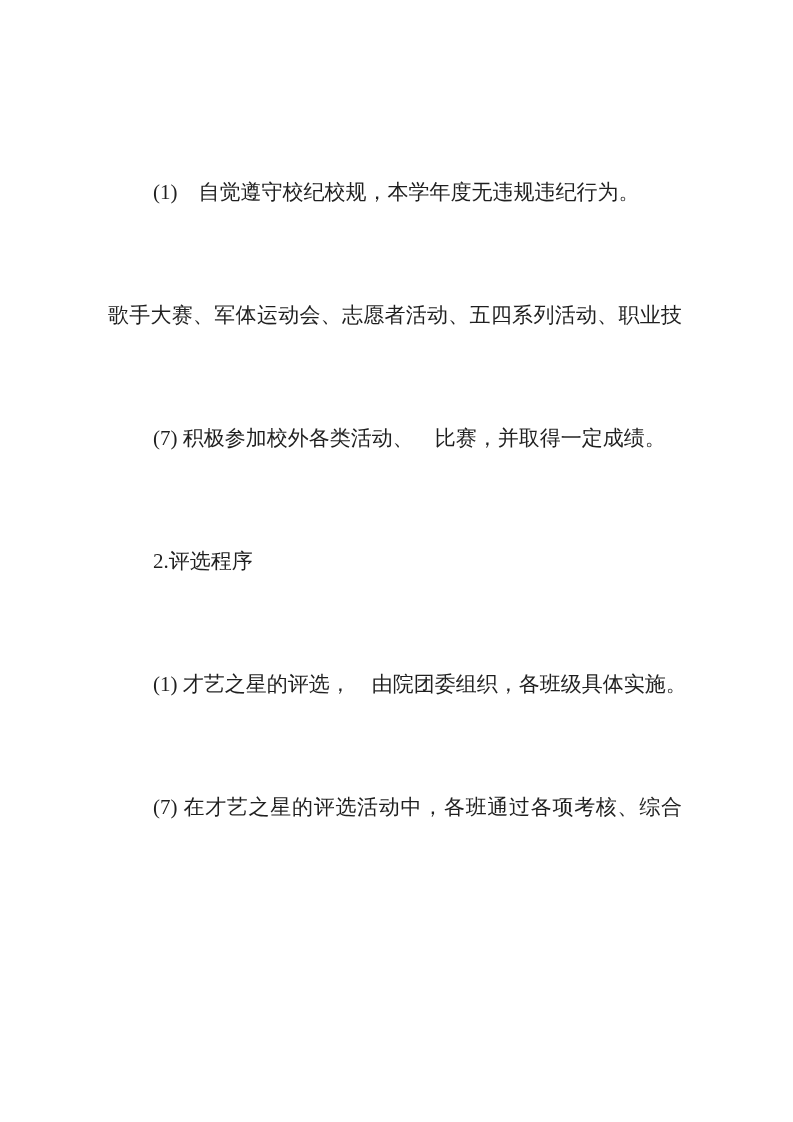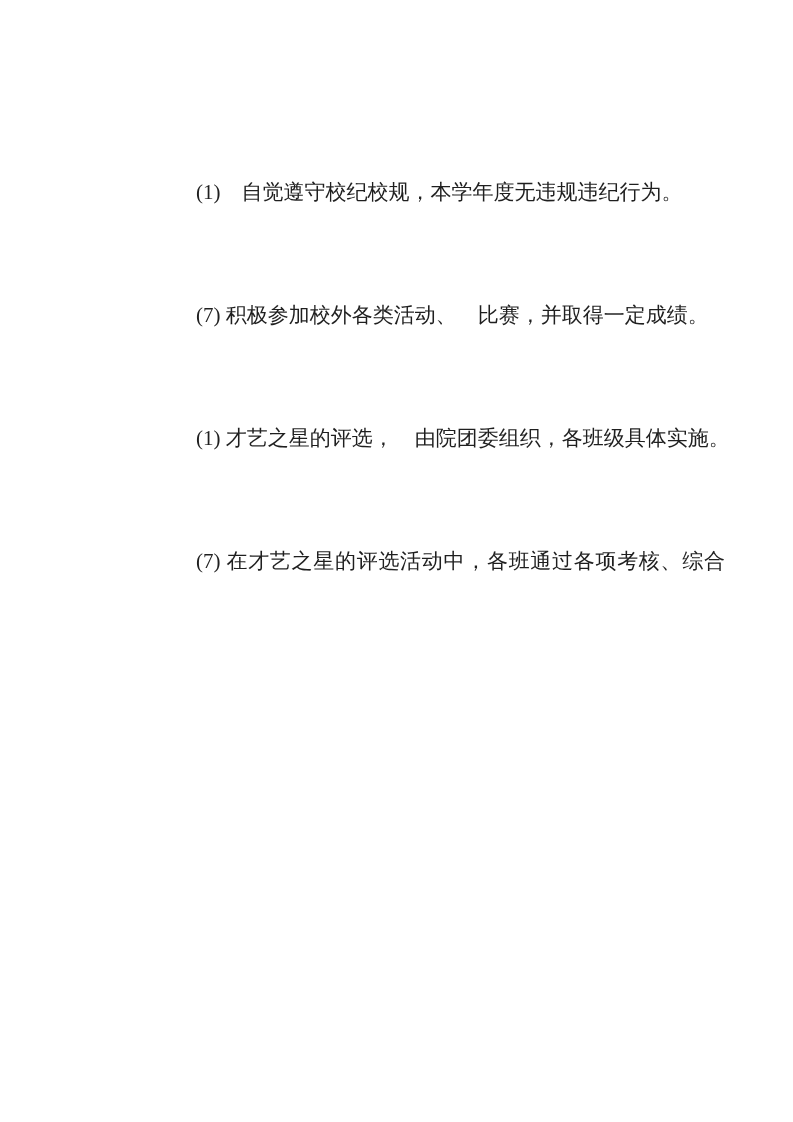--- a/index.html
+++ b/index.html
@@ -6,21 +6,20 @@
     margin: 0;
     padding: 0;
     background: #ffffff;
   }
   .page {
     position: relative;
     width: 692px;
     height: 1122px;
     background: #ffffff;
     overflow: hidden;
-    margin-left: 43px;
   }
   .doc-body {
     position: absolute;
     left: 108px;
     top: 90px;
     width: 574px;
     color: #1f1f1f;
     font-family: "Liberation Serif", "DejaVu Serif", serif;
     font-size: 21px;
     line-height: 41px;
@@ -32,21 +31,23 @@
   .ind { text-indent: 45px; }
   
   .fill { text-align: justify; text-align-last: justify; }
 </style>
 </head>
 <body>
 
 <div class="page">
   <div class="doc-body">
     <div class="ln ind">(1)　自觉遵守校纪校规，本学年度无违规违纪行为。</div>
+    <div class="ln fill">歌手大赛、军体运动会、志愿者活动、五四系列活动、职业技</div>
     <div class="ln ind">(7) 积极参加校外各类活动、　比赛，并取得一定成绩。</div>
+    <div class="ln ind">2.评选程序</div>
     <div class="ln ind">(1) 才艺之星的评选，　由院团委组织，各班级具体实施。</div>
     <div class="ln ind fill">(7) 在才艺之星的评选活动中，各班通过各项考核、综合</div>
     
     
     
     
     
     
     
     

